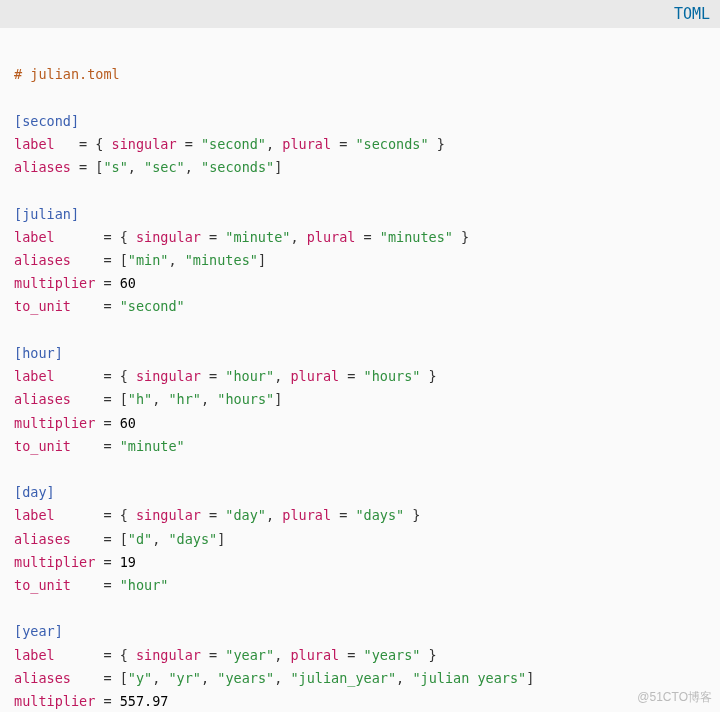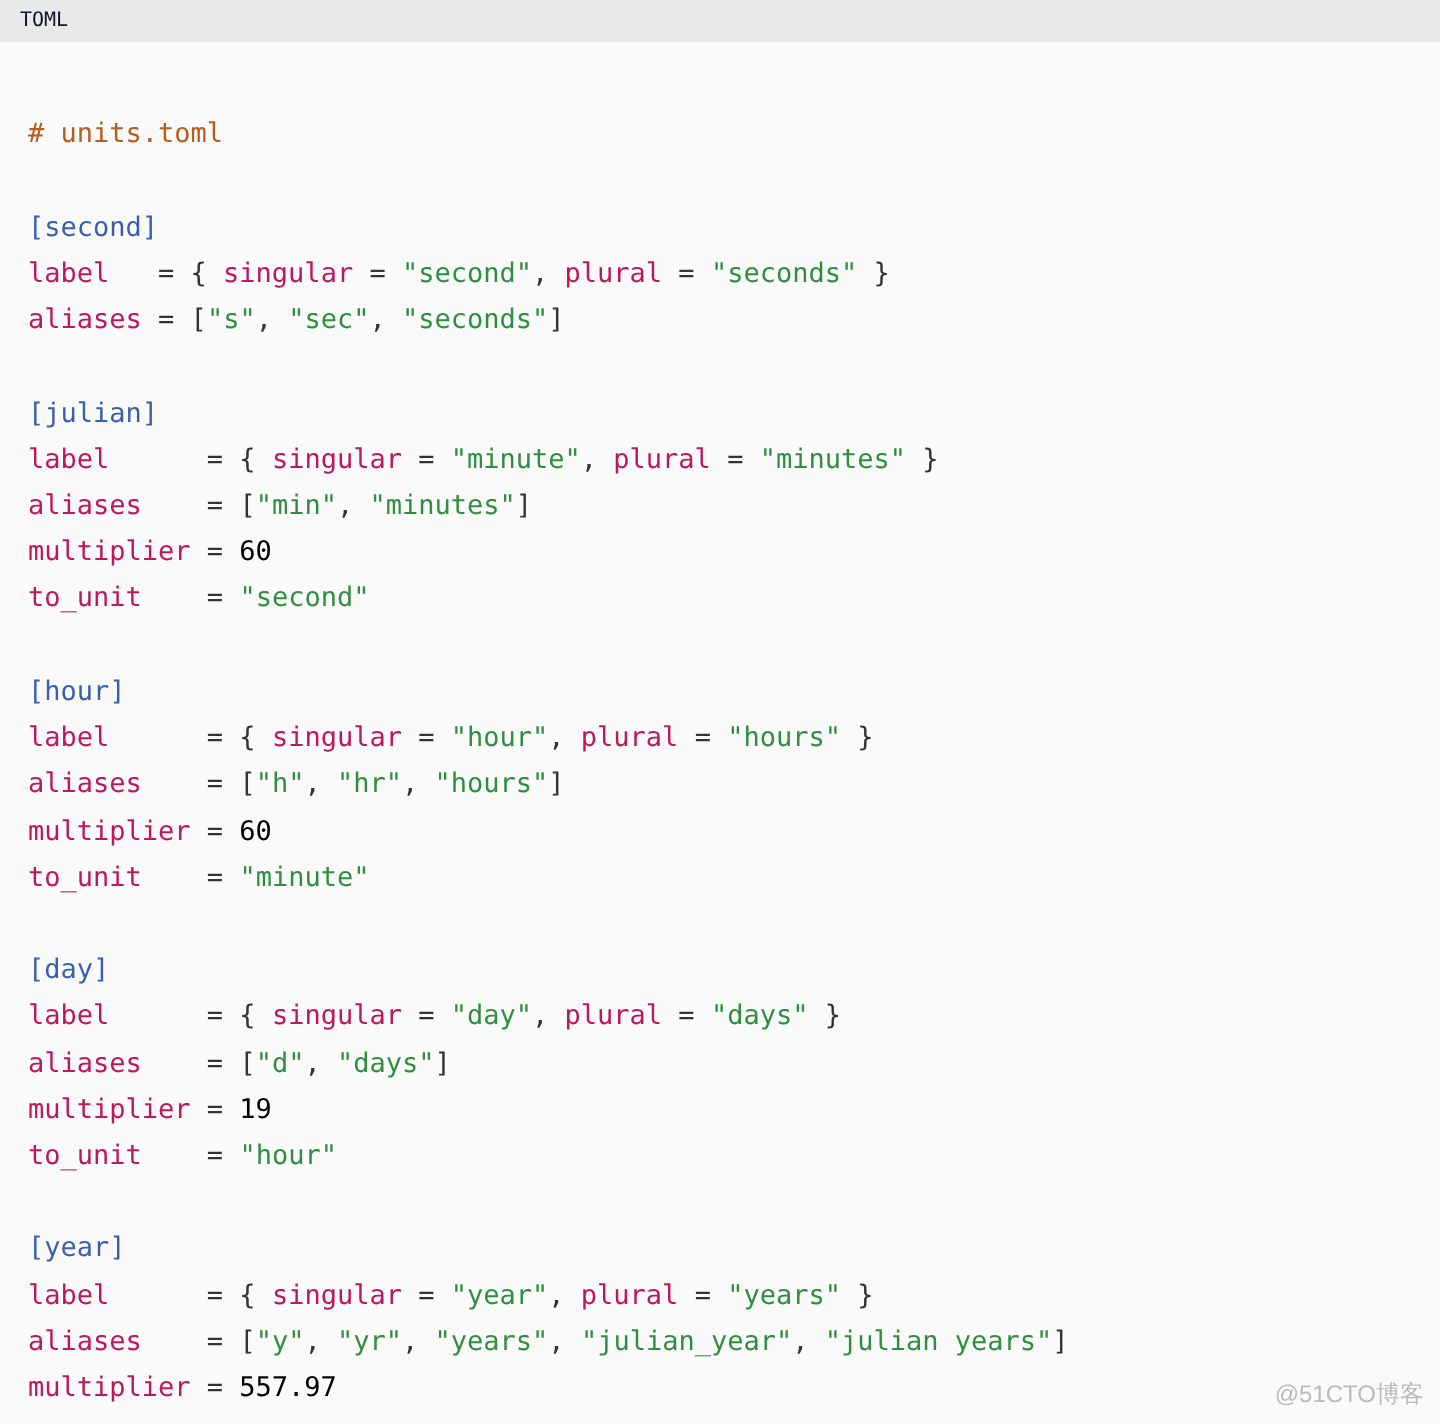--- a/index.html
+++ b/index.html
@@ -6,22 +6,23 @@
   body {
     font-family: "Consolas", "Menlo", "Monaco", monospace;
     font-size: 13.5px;
     background: #fafafa;
     color: #333;
     width: 720px;
   }
   .header {
     background: #e9e9e9;
     padding: 5px 10px;
-    color: #0f172a;
-    font-size: 10px;
+    color: #0369a1;
+    font-size: 15px;
+    text-align: right;
   }
   .code-block {
     padding: 12px 14px;
     line-height: 1.72;
     white-space: pre;
     background: #fafafa;
   }
   .cm  { color: #b85c1f; }      
   .sec { color: #3a5fb0; }      
   .key { color: #be185d; }         
@@ -39,21 +40,21 @@
   }
 </style>
 </head>
 <body>
 
 <div class="header">
   <span>TOML</span>
 </div>
 
 <div class="code-block">
-<span class="cm"># units.toml</span>
+<span class="cm"># julian.toml</span>
 
 <span class="sec">[second]</span>
 <span class="key">label</span><span class="op">   = </span><span class="op">{ </span><span class="key">singular</span><span class="op"> = </span><span class="str">"second"</span><span class="op">, </span><span class="key">plural</span><span class="op"> = </span><span class="str">"seconds"</span><span class="op"> }</span>
 <span class="key">aliases</span><span class="op"> = </span><span class="op">[</span><span class="str">"s"</span><span class="op">, </span><span class="str">"sec"</span><span class="op">, </span><span class="str">"seconds"</span><span class="op">]</span>
 
 <span class="sec">[julian]</span>
 <span class="key">label</span><span class="op">      = </span><span class="op">{ </span><span class="key">singular</span><span class="op"> = </span><span class="str">"minute"</span><span class="op">, </span><span class="key">plural</span><span class="op"> = </span><span class="str">"minutes"</span><span class="op"> }</span>
 <span class="key">aliases</span><span class="op">    = </span><span class="op">[</span><span class="str">"min"</span><span class="op">, </span><span class="str">"minutes"</span><span class="op">]</span>
 <span class="key">multiplier</span><span class="op"> = </span><span class="num">60</span>
 <span class="key">to_unit</span><span class="op">    = </span><span class="str">"second"</span>

